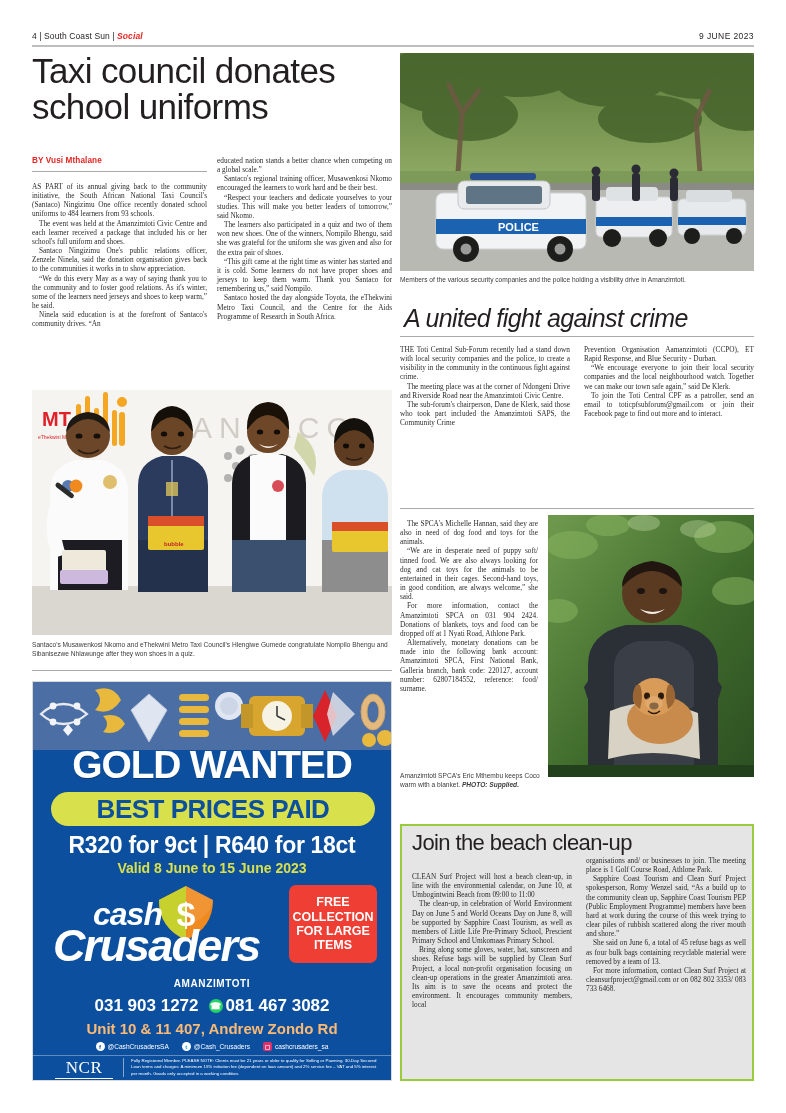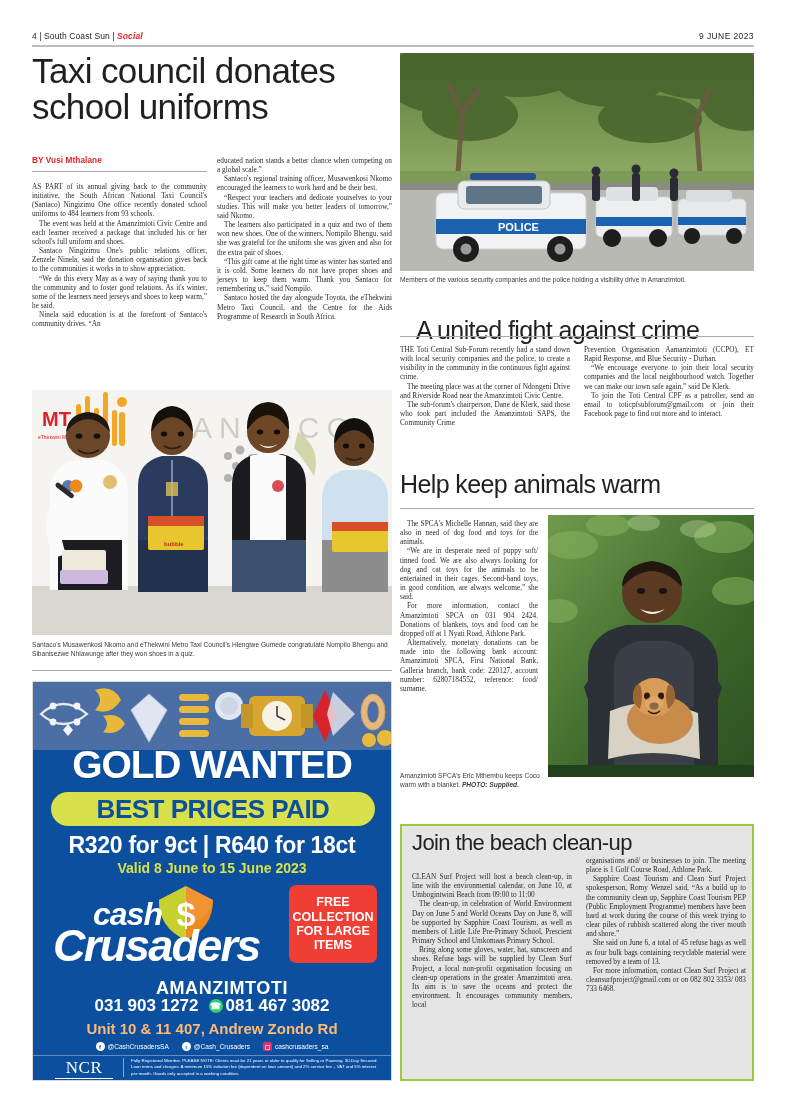--- a/index.html
+++ b/index.html
@@ -135,22 +135,22 @@
     letter-spacing: -1.8px;
   }
   .ad-shield { position: absolute; left: 108px; top: 2px; width: 62px; height: 58px; }
   .ad-free {
     position: absolute; right: 14px; top: 203px; width: 88px; height: 78px;
     background: #ef3e33; border-radius: 7px; color: #fff;
     display: flex; flex-direction: column; align-items: center; justify-content: center;
     font-weight: bold; font-size: 12.5px; line-height: 1.15; text-align: center;
   }
   .ad-town {
-    position: absolute; left: 10px; top: 296px; width: 100%;
-    text-align: center; color: #fff; font-weight: bold; font-size: 18px; letter-spacing: .6px;
+    position: absolute; left: 0; top: 296px; width: 100%;
+    text-align: center; color: #fff; font-weight: bold; font-size: 10px; letter-spacing: .6px;
   }
   .ad-phones {
     position: absolute; left: 0; top: 314px; width: 100%;
     text-align: center; color: #fff; font-weight: bold; font-size: 17px;
     display: flex; align-items: flex-end; justify-content: center; gap: 10px;
   }
   .wa-dot {
     width: 14px; height: 14px; border-radius: 50%; background: #25d366;
     display: inline-flex; align-items: center; justify-content: center;
     font-size: 9px; color: #fff;
@@ -295,34 +295,33 @@
           <circle cx="196" cy="118" r="4.5"></circle>
         <rect x="232" y="120" width="8" height="28" rx="3"></rect>
           <circle cx="236" cy="116" r="4.5"></circle>
         <rect x="270" y="124" width="8" height="24" rx="3"></rect>
           <circle cx="274" cy="120" r="4.5"></circle>
       </g>
     </svg>
   </div>
   <div class="caption" id="cap-police">Members of the various security companies and the police holding a visibility drive in Amanzimtoti.</div>
 
-  <h2 class="headline" id="art2-headline" style="margin:16px;">A united fight against crime</h2>
+  <h2 class="headline" id="art2-headline" style="margin:4px;font-style:italic;">A united fight against crime</h2>
   <div id="art2-rule"></div>
   <div class="body-col" id="art2-col1">
       <p class="first">THE Toti Central Sub-Forum recently had a stand down with local security companies and the police, to create a visibility in the community in the continuous fight against crime.</p>
       <p>The meeting place was at the corner of Ndongeni Drive and Riverside Road near the Amanzimtoti Civic Centre.</p>
       <p>The sub-forum's chairperson, Dane de Klerk, said those who took part included the Amanzimtoti SAPS, the Community Crime</p>
     </div>
   <div class="body-col" id="art2-col2">
       <p class="first">Prevention Organisation Aamanzimtoti (CCPO), ET Rapid Response, and Blue Security - Durban.</p>
       <p>“We encourage everyone to join their local security companies and the local neighbourhood watch. Together we can make our town safe again,” said De Klerk.</p>
       <p>To join the Toti Central CPF as a patroller, send an email to toticpfsubforum@gmail.com or join their Facebook page to find out more and to interact.</p>
     </div>
 
-  <h2 class="headline" id="art3-headline" style="margin:0;">Help keep animals warm</h2>
   <div id="art3-rule"></div>
   <div class="body-col" id="art3-col1">
       <p>The SPCA's Michelle Hannan, said they are also in need of dog food and toys for the animals.</p>
       <p>“We are in desperate need of puppy soft/ tinned food. We are also always looking for dog and cat toys for the animals to be entertained in their cages. Second-hand toys, in good condition, are always welcome,” she said.</p>
       <p>For more information, contact the Amanzimtoti SPCA on 031 904 2424. Donations of blankets, toys and food can be dropped off at 1 Nyati Road, Athlone Park.</p>
       <p>Alternatively, monetary donations can be made into the following bank account: Amanzimtoti SPCA, First National Bank, Galleria branch, bank code: 220127, account number: 62807184552, reference: food/ surname.</p>
     </div>
 
   <div id="photo-spca">
     <svg width="206" height="262" viewBox="0 0 206 262" preserveAspectRatio="none">

